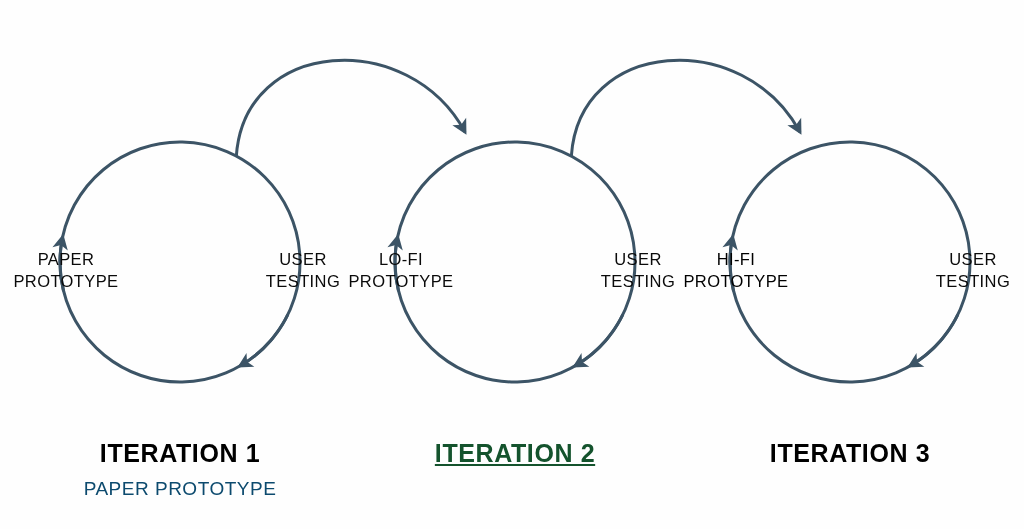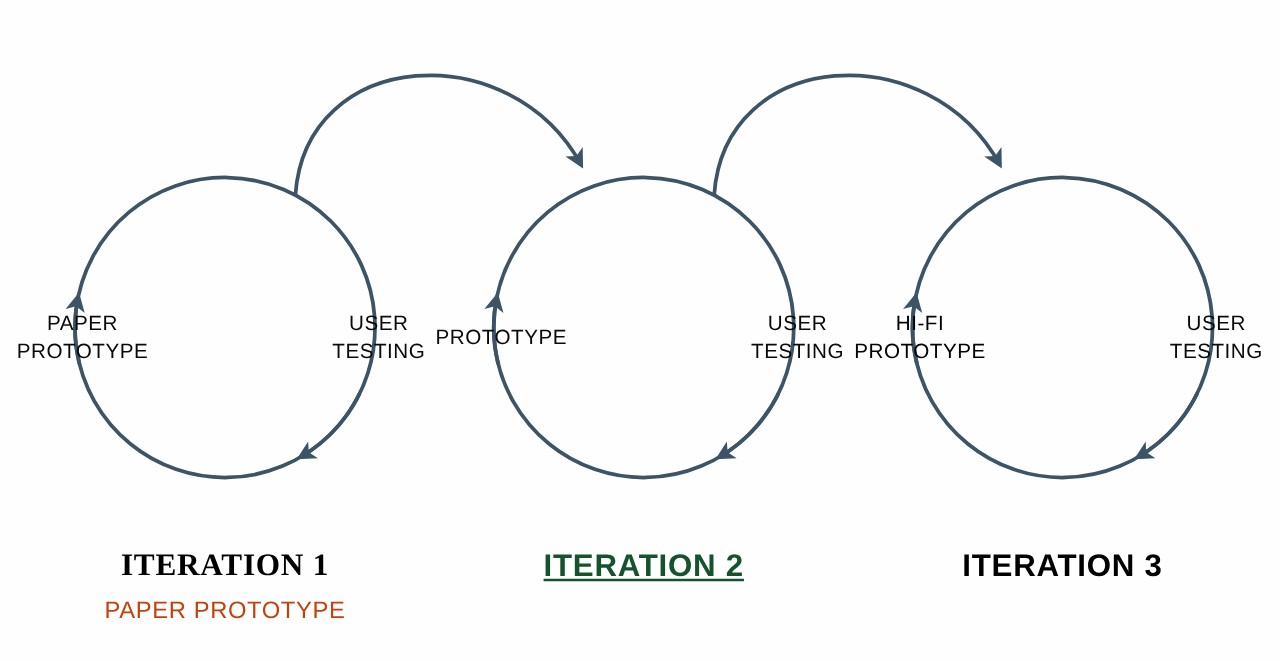--- a/index.html
+++ b/index.html
@@ -53,21 +53,21 @@
     letter-spacing: 0.6px;
     color: #000000;
     line-height: 32px;
     font-family: "Liberation Sans", sans-serif;
   }
   .caption .cap-sub {
     display: block;
     font-size: 19px;
     font-weight: normal;
     letter-spacing: 0.5px;
-    color: #c2410c;
+    color: #0c4a6e;
     line-height: 28px;
     margin-top: 6px;
     font-family: "Liberation Sans", sans-serif;
   }
 </style>
 </head>
 <body>
 
 <div id="stage">
 
@@ -92,38 +92,39 @@
   <div id="labels-layer">
       <div class="node-label" style="left: 66px; top: 258px; color: rgb(10, 10, 10);">
         <span class="l1">PAPER</span>
         <span class="l2">PROTOTYPE</span>
       </div>
       <div class="node-label" style="left: 303px; top: 258px; color: rgb(10, 10, 10);">
         <span class="l1">USER</span>
         <span class="l2">TESTING</span>
       </div>
       <div class="node-label" style="left: 401px; top: 258px; color: rgb(10, 10, 10);">
+        <span class="l1">LO-FI</span>
         <span class="l2">PROTOTYPE</span>
       </div>
       <div class="node-label" style="left: 638px; top: 258px; color: rgb(10, 10, 10);">
         <span class="l1">USER</span>
         <span class="l2">TESTING</span>
       </div>
       <div class="node-label" style="left: 736px; top: 258px; color: #000000;">
         <span class="l1">HI-FI</span>
         <span class="l2">PROTOTYPE</span>
       </div>
       <div class="node-label" style="left: 973px; top: 258px; color: rgb(10, 10, 10);">
         <span class="l1">USER</span>
         <span class="l2">TESTING</span>
       </div>
     </div>
   <div id="captions-layer">
       <div class="caption" style="left: 180px; top: 425px;">
-        <span class="cap-title" style="color: rgb(0, 0, 0); font-family: Liberation Serif, serif;">ITERATION 1</span>
+        <span class="cap-title" style="color: rgb(0, 0, 0);">ITERATION 1</span>
         <span class="cap-sub">PAPER PROTOTYPE</span>
       </div>
       <div class="caption" style="left: 515px; top: 425px;">
         <span class="cap-title" style="color: #14532d; text-decoration: underline;">ITERATION 2</span>
       </div>
       <div class="caption" style="left: 850px; top: 425px;">
         <span class="cap-title" style="color: rgb(0, 0, 0); text-align: center;">ITERATION 3</span>
       </div>
     </div>
 

